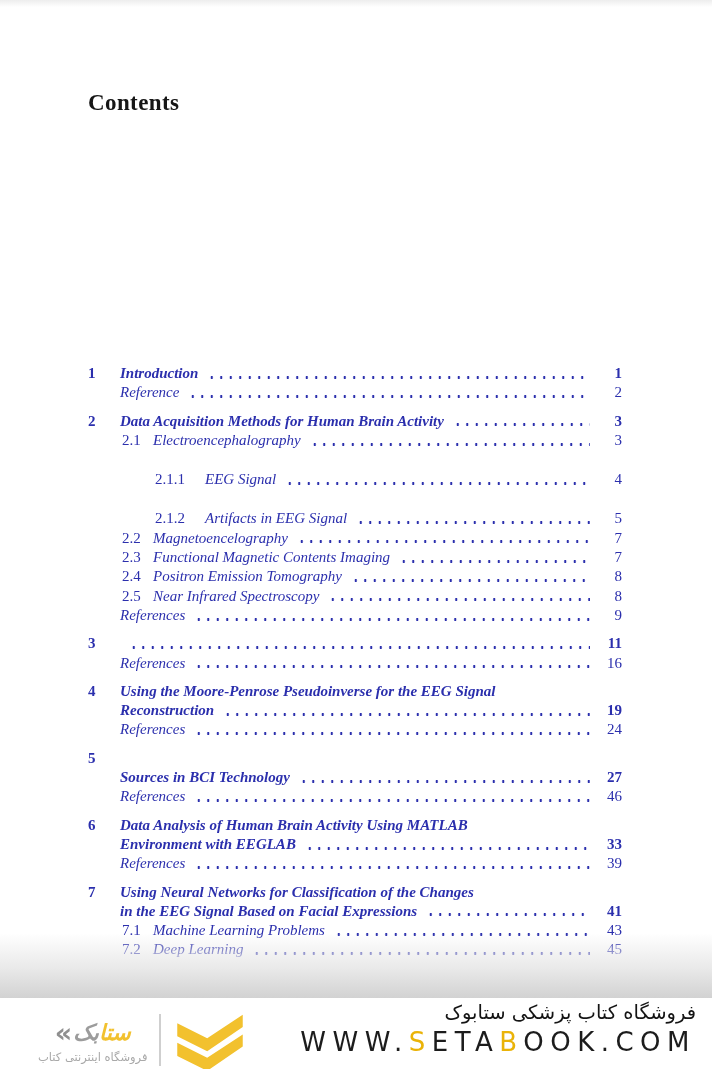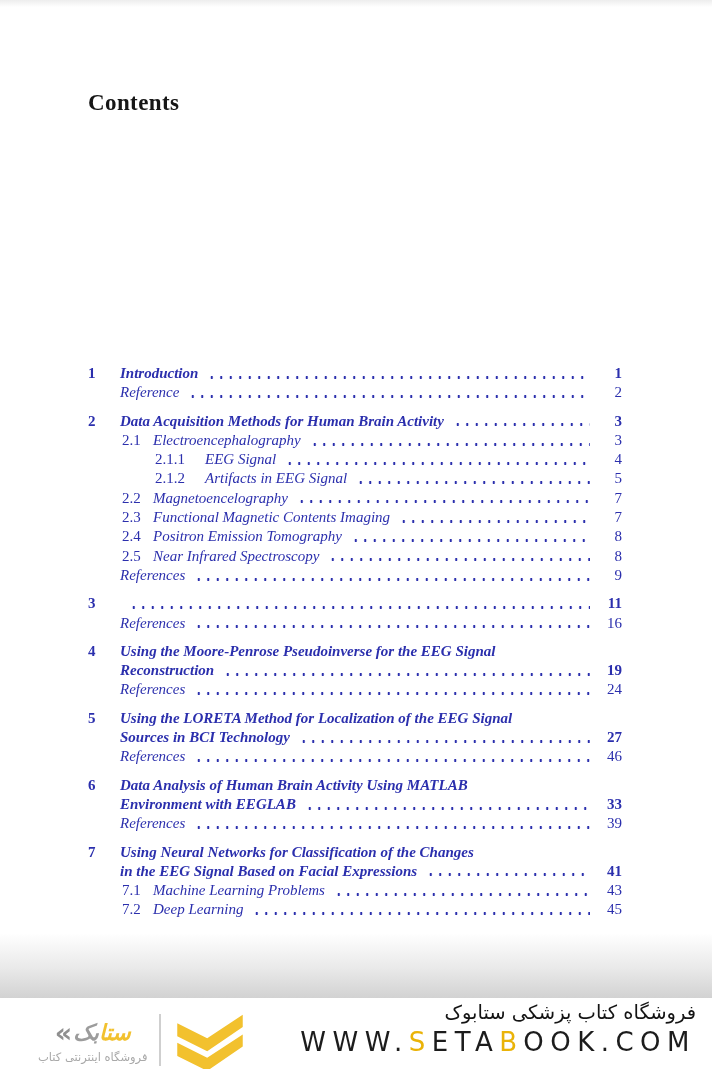--- a/index.html
+++ b/index.html
@@ -19,21 +19,21 @@
   .toc{
     position:absolute;top:364px;left:88px;width:534px;
     color:#2b2fad;font-size:15px;line-height:19.3px;
   }
   .row{display:flex;align-items:baseline;}
   .row.gap{margin-top:9px;}
   .row.bold{font-weight:bold;}
   .num{flex:none;}
   .row.ch .num{width:32px;}
   .row.s1{padding-left:34px;} .row.s1 .num{width:31px;}
-  .row.s2{padding-left:67px;} .row.s2 .num{width:50px;}
+  .row.s2{padding-left:67px;margin-top:20px;} .row.s2 .num{width:50px;}
   .row.ref,.row.cont{padding-left:32px;}
   .row.cont{font-weight:bold;}
   .title{flex:none;white-space:nowrap;font-style:italic;}
   .leader{
     flex:1;min-width:12px;margin:0 2px 0 7px;align-self:stretch;
     background-image:radial-gradient(circle at center,currentColor 1.2px,rgba(0,0,0,0) 1.45px);
     background-size:9.5px 3.2px;background-repeat:repeat-x;
     background-position:left 2px bottom 4.5px;
   }
   .page{flex:none;width:30px;text-align:right;}
@@ -151,21 +151,20 @@
       <span class="leader"></span>
       <span class="page">19</span>
     </div>
     <div class="row ref">
       <span class="title">References</span>
       <span class="leader"></span>
       <span class="page">24</span>
     </div>
     <div class="row ch bold gap">
       <span class="num">5</span>
-      <span class="title">Using the LORETA Method for Localization of the EEG Signal</span>
     </div>
     <div class="row cont bold">
       <span class="title">Sources in BCI Technology</span>
       <span class="leader"></span>
       <span class="page">27</span>
     </div>
     <div class="row ref">
       <span class="title">References</span>
       <span class="leader"></span>
       <span class="page">46</span>

